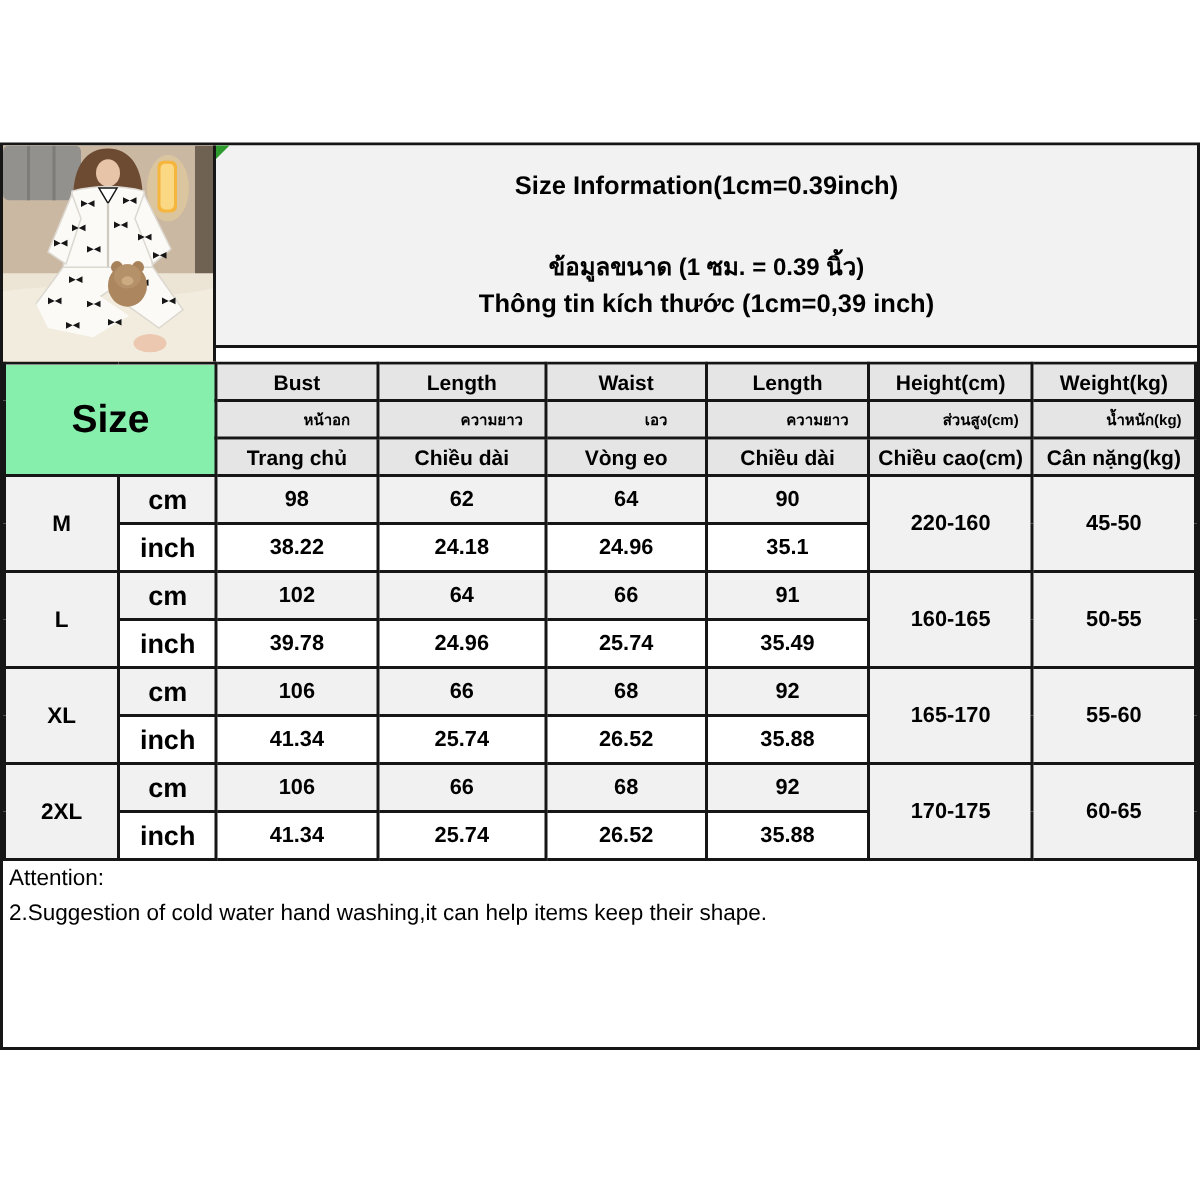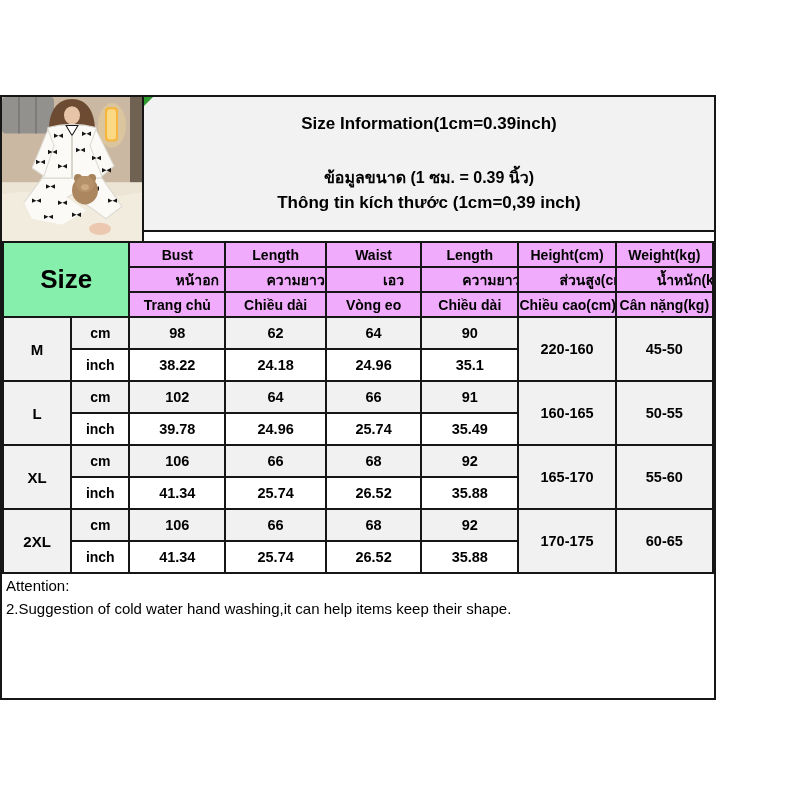--- a/index.html
+++ b/index.html
@@ -1,41 +1,41 @@
 <!DOCTYPE html>
 <html><head>
 <meta charset="utf-8">
 <style>
   html,body{margin:0;padding:0;width:800px;height:800px;background:#ffffff;overflow:hidden;
     font-family:"Liberation Sans","DejaVu Sans",sans-serif;color:#000;}
-  .sheet{position:relative;margin-top:95px;width:716px;height:605px;box-sizing:border-box;
+  .sheet{position:relative;margin-top:95px;width:800px;height:605px;box-sizing:border-box;
     border:2px solid #161616;background:#fff;}
   
   .top-band{display:flex;height:144px;}
   .photo{width:142px;box-sizing:border-box;border-right:2px solid #161616;position:relative;overflow:hidden;flex:none;background:#cdbca9;}
   .photo svg{display:block;width:100%;height:100%;}
   .title-col{flex:1;display:flex;flex-direction:column;min-width:0;}
   .title-cell{flex:1;position:relative;background:#f2f2f2;border-bottom:2px solid #161616;
     display:flex;flex-direction:column;justify-content:center;align-items:center;gap:3px;}
   .title-cell .t1,.title-cell .t3{font-weight:bold;font-size:17px;}
   .title-cell .t2{font-weight:bold;font-size:16px;margin-top:28px;}
   .corner-flag{position:absolute;top:0;left:0;width:0;height:0;
     border-top:9px solid #2e9b2e;border-right:9px solid transparent;}
   .spacer{height:9px;background:#ffffff;}
   
   table{width:100%;border-collapse:collapse;table-layout:fixed;}
   th,td{border:2px solid #161616;text-align:center;vertical-align:middle;padding:0;overflow:hidden;white-space:nowrap;}
-  thead th{height:23px;background:#f0abfc;font-size:14px;font-weight:bold;}
-  thead tr.lang-th th{font-size:14px;padding-left:40px;}
+  thead th{height:23px;background:#e5e5e5;font-size:14px;font-weight:bold;}
+  thead tr.lang-th th{font-size:10px;padding-left:40px;}
   th.size-th{background:#86efac;font-size:26px;font-weight:bold;}
   tbody td{height:30px;font-weight:bold;font-size:14.5px;background:#ffffff;}
   tbody tr.cm-row td{background:#f1f1f1;}
   tbody td.size-cell{background:#e4e4e4;font-size:15px;}
   tbody td.range-cell{background:#f1f1f1;}
-  tbody td.unit-cell{font-size:14px;}
+  tbody td.unit-cell{font-size:18px;}
   
   .attention{padding:1px 1px 0 4px;background:#fff;font-size:15px;line-height:1.5;font-weight:normal;}
   .attention div{white-space:normal;}
 </style>
 </head>
 <body>
 
 <div class="sheet">
 
   <div class="top-band">

